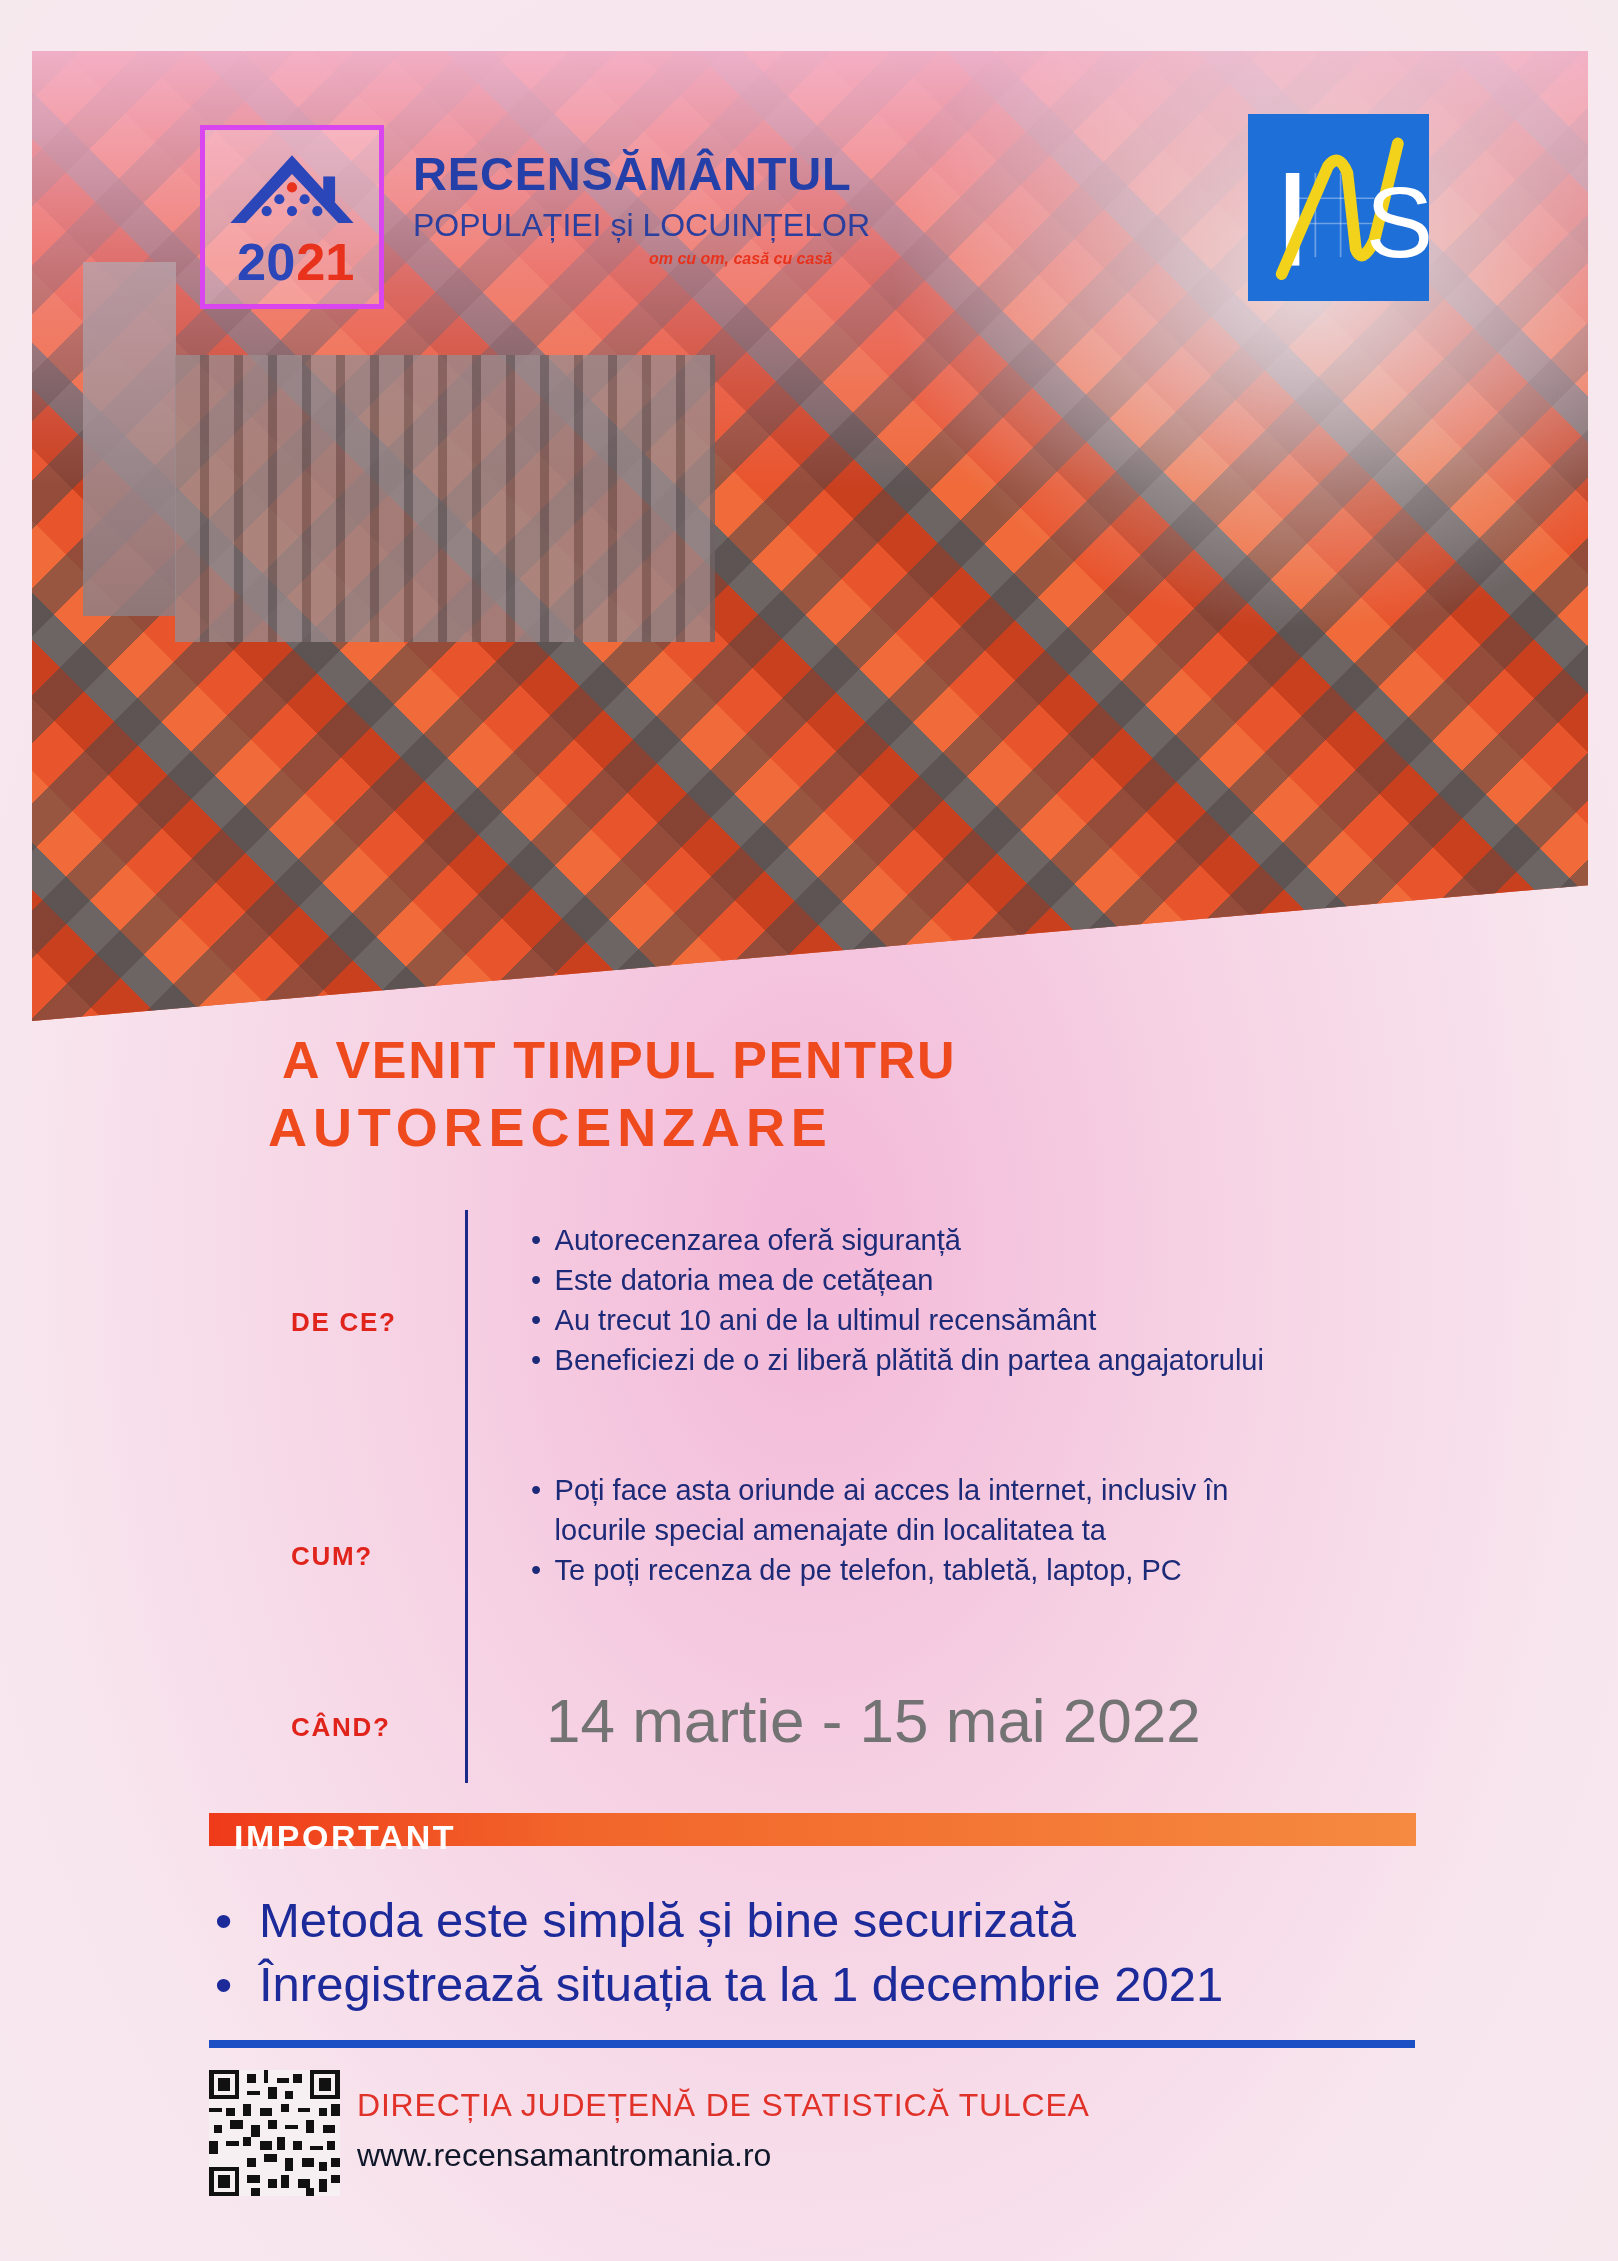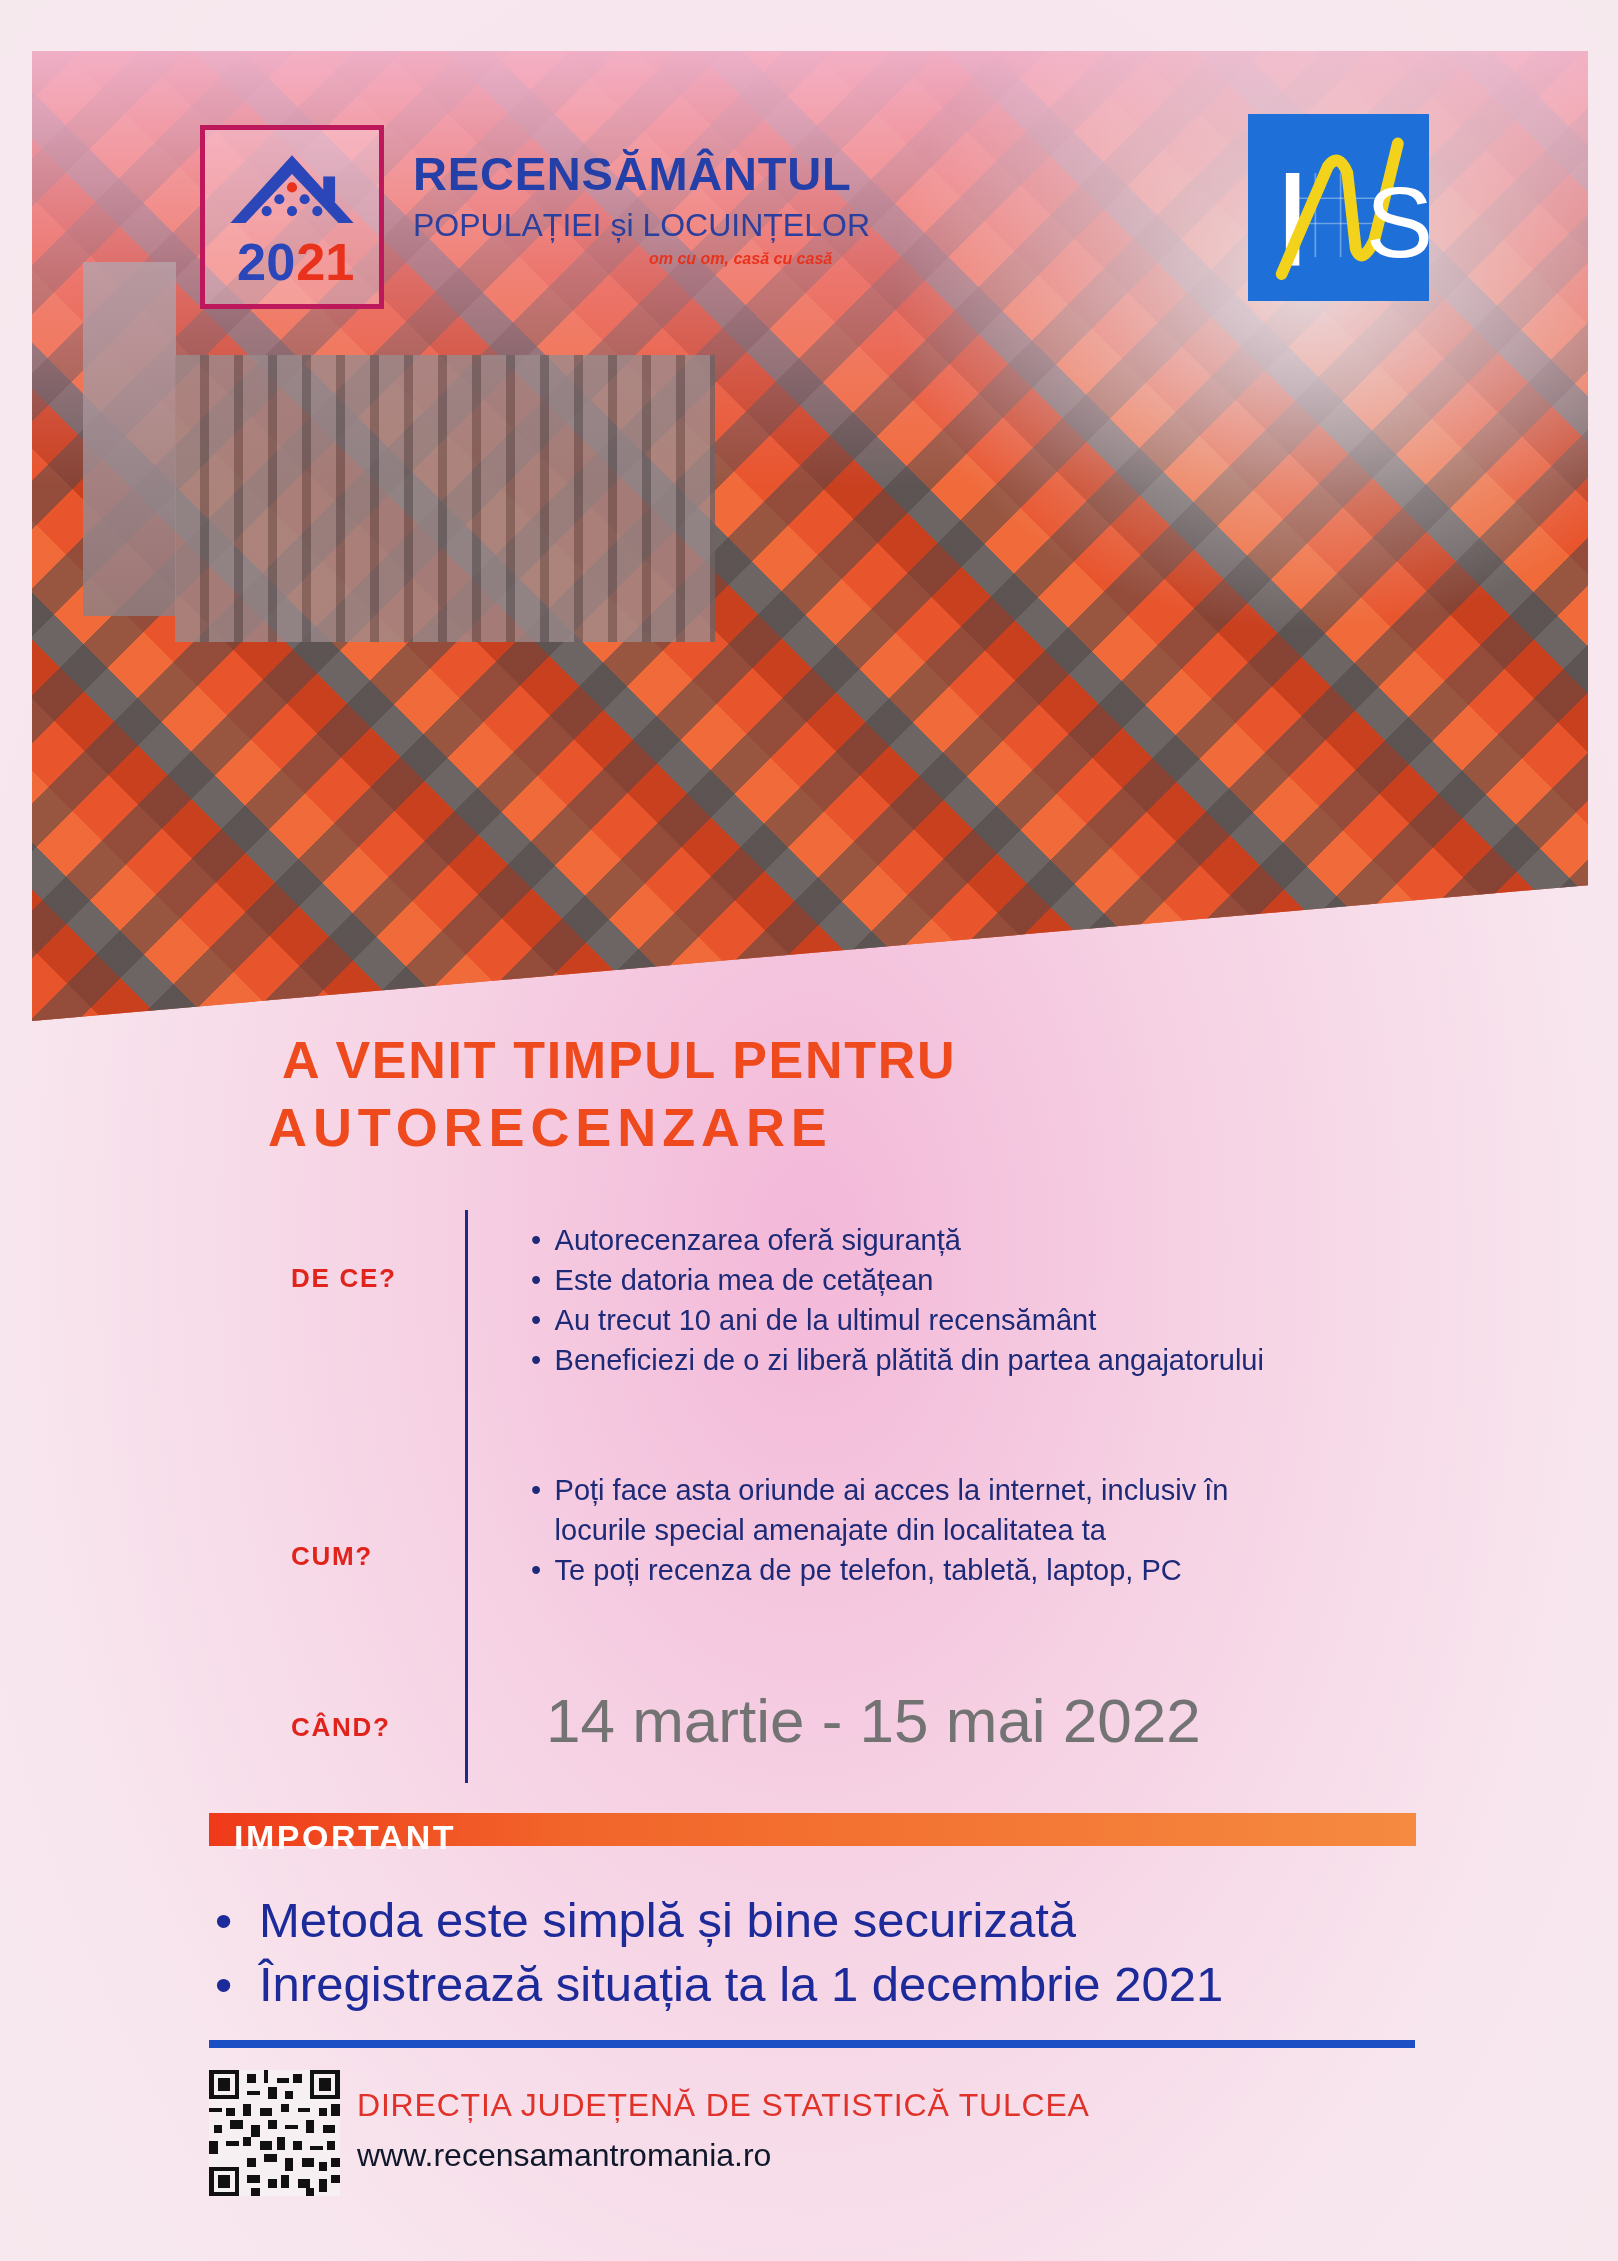--- a/index.html
+++ b/index.html
@@ -26,21 +26,21 @@
     background: linear-gradient(180deg, #b8a0a8, #8e7e82);
     opacity:0.85;
   }
   .photo .church {
     position:absolute; left:143px; top:304px; width:540px; height:287px;
     background: repeating-linear-gradient(90deg, #9b8a8c 0 25px, #6f6264 25px 34px);
     opacity:0.8;
   }
   .census-logo {
     position:absolute; left:200px; top:125px; width:184px; height:184px;
-    border:5px solid #be185d; box-sizing:border-box; background:rgba(255,220,235,0.35);
+    border:5px solid #d946ef; box-sizing:border-box; background:rgba(255,220,235,0.35);
   }
   .census-logo svg { position:absolute; left:0; top:0; }
   .census-title {
     position:absolute; left:413px; top:150px; color:#2440a8; font-weight:bold;
     font-size:47px; letter-spacing:0.8px; line-height:1;
   }
   .census-sub {
     position:absolute; left:413px; top:209px; color:#2a3f9e; font-size:32px; line-height:1;
   }
   .census-tag {
@@ -122,21 +122,21 @@
     <path d="M40 190 L95 62 Q108 45 118 70 L128 160 Q135 180 150 150 L178 35" stroke="#f2d21a" stroke-width="14" fill="none" stroke-linecap="round"></path>
     <text x="140" y="170" font-family="Liberation Sans, sans-serif" font-size="120" fill="#ffffff">S</text>
   </svg>
 </div>
 
 <div class="headline1">A VENIT TIMPUL PENTRU</div>
 <div class="headline2">AUTORECENZARE</div>
 
 <div class="vline"></div>
 
-<div class="qlabel" style="left:291px; top:1263px;">DE CE?</div>
+<div class="qlabel" style="left:291px; top:1307px;">DE CE?</div>
 <ul class="list" style="top:1220px;">
   <li>Autorecenzarea oferă siguranță</li>
   <li>Este datoria mea de cetățean</li>
   <li>Au trecut 10 ani de la ultimul recensământ</li>
   <li style="width:759px;">Beneficiezi de o zi liberă plătită din partea angajatorului</li>
 </ul>
 
 <div class="qlabel" style="left:291px; top:1541px;">CUM?</div>
 <ul class="list" style="top:1470px;">
   <li style="width:742px;">Poți face asta oriunde ai acces la internet, inclusiv în locurile special amenajate din localitatea ta</li>

